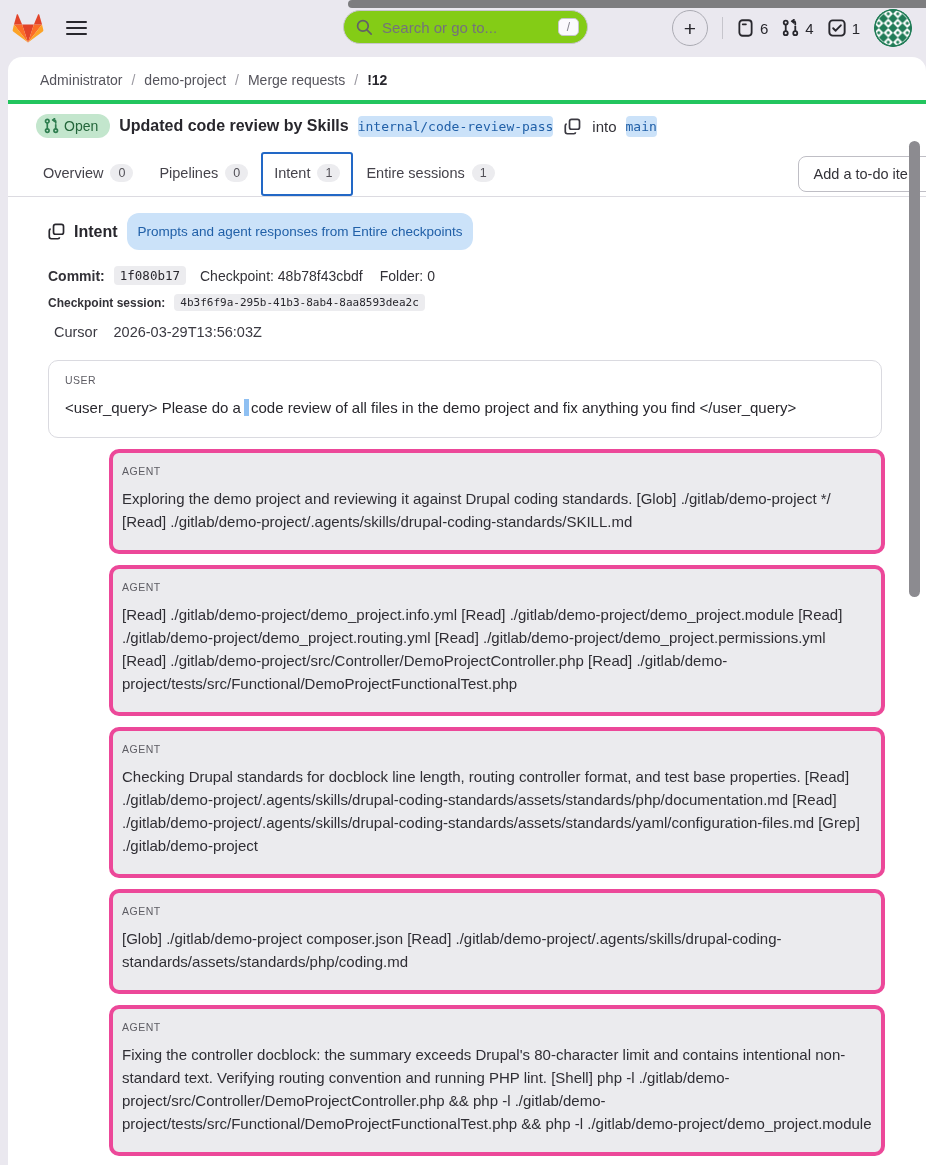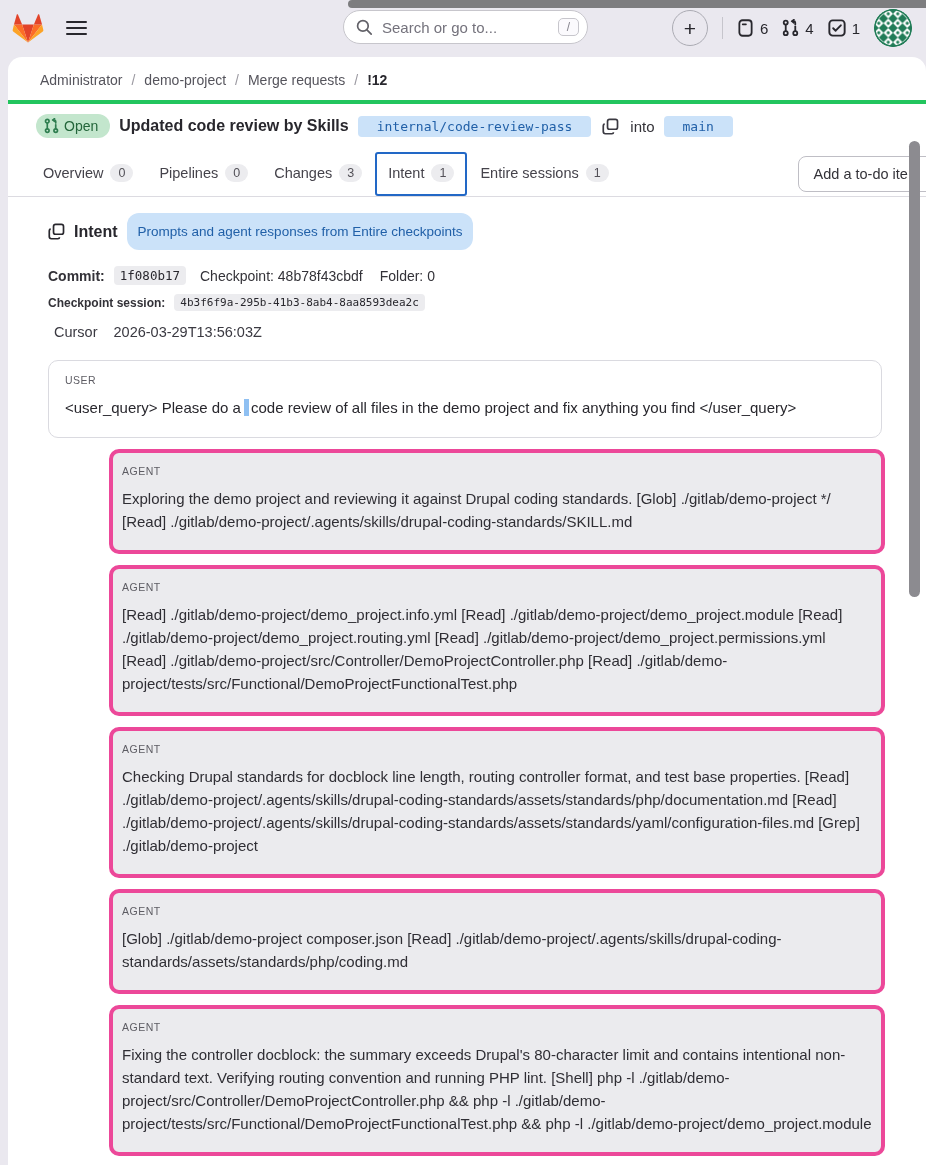--- a/index.html
+++ b/index.html
@@ -9,21 +9,21 @@
     background:#eae8ef;
     color:#333238;
     overflow:hidden;
     position:relative;
   }
   
   .navbar { height:56px; display:flex; align-items:center; padding:0 14px 0 12px; position:relative; }
   .logo { width:32px; height:31px; display:block; cursor:pointer; }
   .burger { margin-left:18px; background:none; border:none; cursor:pointer; padding:4px; }
   .search-wrap { position:absolute; left:343px; top:10px; width:245px; height:34px;
-    background:#ffffff; border:1px solid #c7c6cc; border-radius:17px;
+    background:#84cc16; border:1px solid #c7c6cc; border-radius:17px;
     display:flex; align-items:center; padding:0 8px 0 12px; }
   .search-wrap input { border:none; outline:none; flex:1; font-size:15px; color:#333238;
     font-family:"Liberation Sans",sans-serif; background:transparent; min-width:0; }
   .search-wrap input::placeholder { color:#74727c; }
   .kbd-hint { font-size:12px; color:#85838c; border:1px solid #c7c6cc; border-radius:5px;
     padding:1px 8px; background:#fbfafd; }
   .nav-right { margin-left:auto; display:flex; align-items:center; gap:14px; }
   .plus-btn { width:36px; height:36px; border-radius:50%; border:1px solid #ababb3;
     background:transparent; font-size:21px; line-height:1; color:#28272d; cursor:pointer; }
   .nav-divider { width:1px; height:22px; background:#c6c5cc; }
@@ -42,21 +42,21 @@
     border-bottom:4px solid #22c55e; display:flex; gap:9px; align-items:center; }
   .breadcrumb a { color:#55545c; text-decoration:none; cursor:pointer; }
   .breadcrumb .sep { color:#9b99a1; }
   .breadcrumb .current { color:#28272d; font-weight:700; }
   
   .mr-header { display:flex; align-items:center; gap:9px; padding:10px 24px 8px 28px; flex-wrap:nowrap; }
   .status-pill { display:inline-flex; align-items:center; gap:5px; background:#c3e6cd; color:#24663b;
     font-size:14px; border-radius:14px; padding:4px 12px 4px 8px; }
   .mr-title { font-size:16px; font-weight:700; color:#28272d; }
   .branch-badge { font-family:"DejaVu Sans Mono", monospace; font-size:13px; color:#2160a8;
-    background:#cbe2f9; border-radius:4px; padding:3px 19px; cursor:pointer; }
+    background:#cbe2f9; border-radius:4px; padding:3px 0; cursor:pointer; }
   .copy-btn { background:none; border:none; cursor:pointer; padding:2px; display:flex; }
   .into-text { font-size:15px; color:#333238; }
   
   .tabs-row { display:flex; align-items:center; padding:6px 0 0 22px; border-bottom:1px solid #dcdbe1; }
   .tab { display:flex; align-items:center; gap:7px; font-size:14.5px; color:#45434b;
     padding:12px 13px 14px; background:none; border:none; cursor:pointer; font-family:inherit; white-space:nowrap; }
   .tab .count { background:#ececef; color:#535158; border-radius:10px; font-size:12.5px;
     padding:2px 8px; }
   .tab.active { border:2px solid #2268c6; border-radius:3px; padding:10px 11px 12px; }
   .todo-btn { margin-left:auto; margin-right:-10px; background:#fff; border:1px solid #bfbec5;
@@ -216,24 +216,20 @@
 
   <div class="tabs-row">
     <button class="tab">
       <span>Overview</span>
       <span class="count">0</span>
     </button>
     <button class="tab">
       <span>Pipelines</span>
       <span class="count">0</span>
     </button>
-    <button class="tab">
-      <span>Changes</span>
-      <span class="count">3</span>
-    </button>
     <button class="tab active">
       <span>Intent</span>
       <span class="count">1</span>
     </button>
     <button class="tab">
       <span>Entire sessions</span>
       <span class="count">1</span>
     </button>
     <button class="todo-btn">Add a to-do item</button>
   </div>

